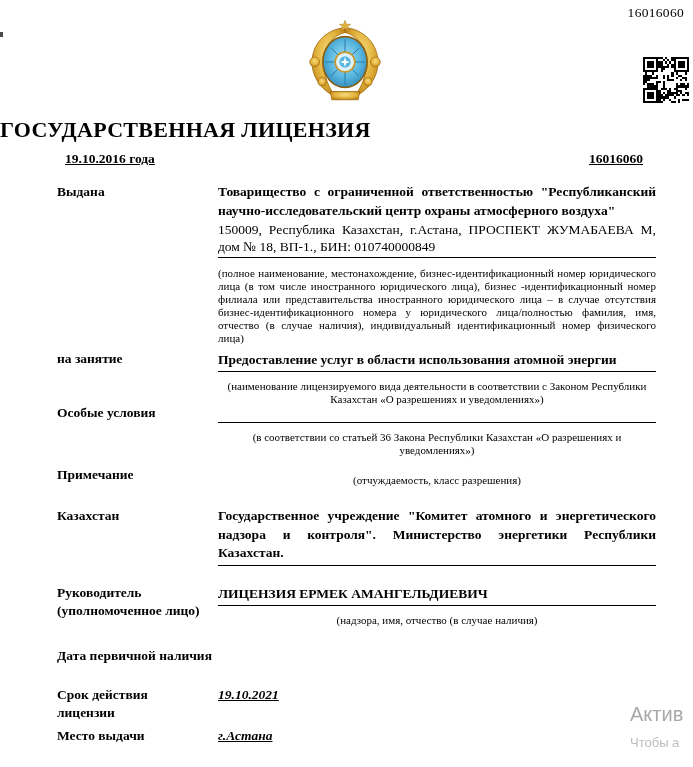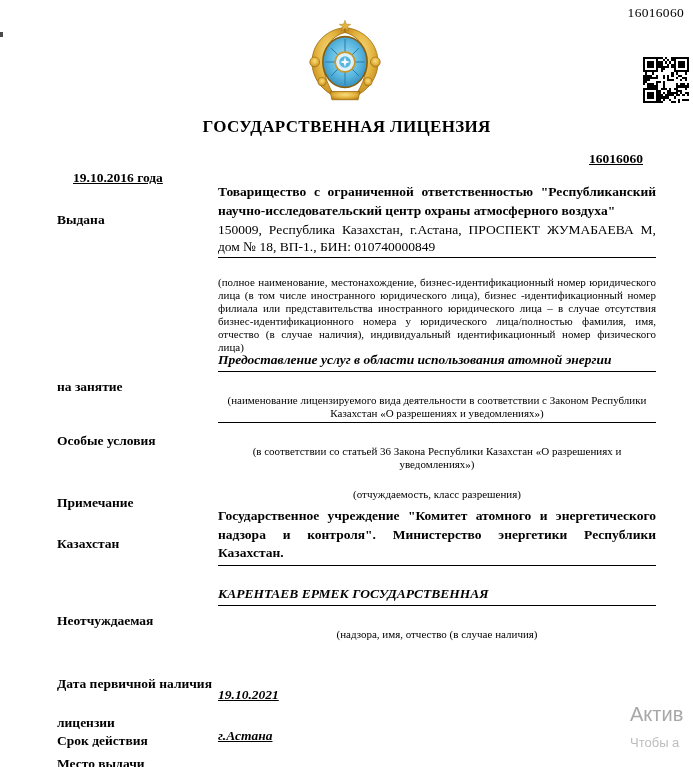--- a/index.html
+++ b/index.html
@@ -7,50 +7,50 @@
     position:relative; width:693px; height:767px; background:#ffffff;
     font-family:"Liberation Serif", serif; color:#000; overflow:hidden;
   }
   .corner-number{
     position:absolute; top:5px; right:9px; font-size:13.5px; letter-spacing:0.3px;
   }
   .edge-mark{position:absolute; left:0; top:32px; width:3px; height:5px; background:#4a4a4a;}
   .emblem{position:absolute; left:304px; top:19px; width:82px; height:86px;}
   .qr{position:absolute; left:643px; top:57px; width:46px; height:46px;}
   .doc-title{
-    position:absolute; top:117px; left:0; width:693px; text-align:center;
-    font-size:17px; font-weight:bold; letter-spacing:0.3px;
+    position:absolute; top:117px; left:0; width:693px; 
+    font-size:22px; font-weight:bold; letter-spacing:0.3px;
   }
   .content-row{position:absolute; left:57px; width:599px;}
   .date-row{top:151px; font-weight:bold; font-size:13.5px;}
-  .date-row .issue-date{position:absolute; left:16px; top:0; text-decoration:underline;margin-top:19px;}
+  .date-row .issue-date{position:absolute; left:8px; top:0; text-decoration:underline;}
   .date-row .license-no{position:absolute; right:13px; top:0; text-decoration:underline;}
   .field-label{
     position:absolute; left:0; top:0; width:158px;
-    font-size:13.5px; font-weight:bold; line-height:18px;margin-top:28px;
+    font-size:13.5px; font-weight:bold; line-height:18px;
   }
   .field-value{position:absolute; left:161px; top:0; width:438px; font-size:13.5px;}
   .val-bold{font-weight:bold; text-align:justify; line-height:18.5px;}
   .val-address{line-height:16.5px; margin-top:2px; text-align:justify;}
   .ruled{border-bottom:1.3px solid #000; padding-bottom:2px;}
   .empty-rule{height:18px; border-bottom:1.3px solid #000;}
-  .note{font-size:11px; line-height:13px; margin-top:18px;}
+  .note{font-size:11px; line-height:13px; margin-top:9px;}
   .note-just{text-align:justify;}
-  .note-center{text-align:center; margin-top:22px;}
+  .note-center{text-align:center; margin-top:8px;}
   .underlined{text-decoration:underline;font-style:italic;}
   .row-vydana{top:183px;}
   .row-zanyatie{top:350px;}
   .row-osobye{top:404px;}
   .row-primechanie{top:466px;}
   .row-licenziar{top:507px;}
   .row-rukovoditel{top:584px;}
   .row-data-pervichnoy{top:647px;}
   .row-srok{top:686px;}
   .row-mesto{top:727px;}
-  .single-line{line-height:19px;font-style:italic;}
+  .single-line{line-height:19px;}
   .watermark{
     position:absolute; left:630px; top:703px; width:120px;
     font-family:"Liberation Sans", sans-serif; white-space:nowrap;
   }
   .watermark .wm1{font-size:20px; font-weight:300; color:#a8a8a8;}
   .watermark .wm2{font-size:13px; color:#bdbdbd; margin-top:9px;}
 </style>
 </head>
 <body>
 
@@ -287,36 +287,37 @@
 
   <div class="content-row row-licenziar">
     <div class="field-label">Казахстан</div>
     <div class="field-value">
       <div class="val-bold ruled">Государственное учреждение "Комитет атомного и энергетического надзора и контроля". Министерство энергетики Республики Казахстан.</div>
     </div>
   </div>
 
   <div class="content-row row-rukovoditel">
     <div class="field-label">
-      <div>Неотчуждаемая</div>
-    </div>
-    <div class="field-value">
-      <div class="val-bold single-line ruled">КАРЕНТАЕВ ЕРМЕК ГОСУДАРСТВЕННАЯ</div>
+      <div>Руководитель</div>
+      <div>(уполномоченное лицо)</div>
+    </div>
+    <div class="field-value">
+      <div class="val-bold single-line ruled">ЛИЦЕНЗИЯ ЕРМЕК АМАНГЕЛЬДИЕВИЧ</div>
       <div class="note note-center">(надзора, имя, отчество (в случае наличия)</div>
     </div>
   </div>
 
   <div class="content-row row-data-pervichnoy">
     <div class="field-label" style="width:250px;">Дата первичной наличия</div>
   </div>
 
   <div class="content-row row-srok">
     <div class="field-label">
+      <div>Срок действия</div>
       <div>лицензии</div>
-      <div>Срок действия</div>
     </div>
     <div class="field-value">
       <span class="val-bold underlined">19.10.2021</span>
     </div>
   </div>
 
   <div class="content-row row-mesto">
     <div class="field-label">Место выдачи</div>
     <div class="field-value">
       <span class="val-bold underlined">г.Астана</span>

